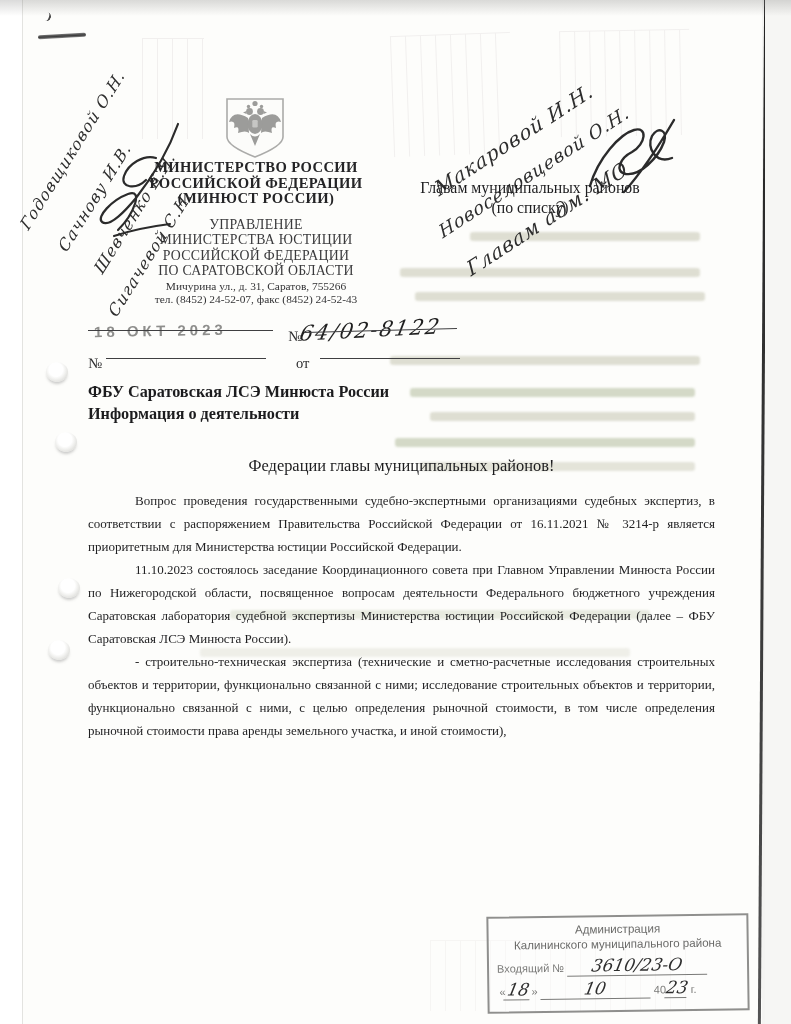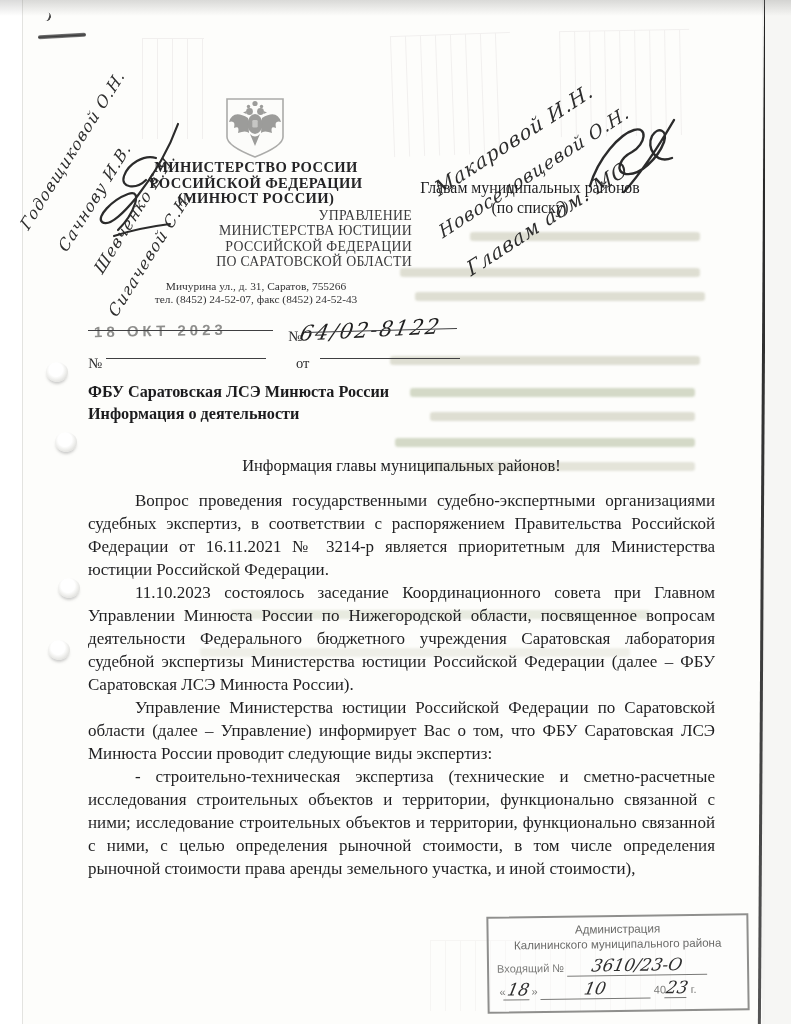--- a/index.html
+++ b/index.html
@@ -22,37 +22,37 @@
   .hw-tr{font-size:18px;letter-spacing:1px;transform:rotate(-33deg) skewX(-8deg);}
   .pen-stroke{position:absolute;left:38px;top:34px;width:48px;height:4px;background:linear-gradient(#777,#3c3c3c 55%,#888);transform:rotate(-3deg);border-radius:2px;}
   .pen-comma{position:absolute;left:42px;top:12px;width:7px;height:9px;border-right:2.5px solid #444;border-radius:0 70% 70% 60%;transform:rotate(18deg);}
   .sig-svg{position:absolute;}
 
   
   .crest{position:absolute;left:222px;top:96px;width:66px;height:64px;}
   .lh{position:absolute;left:100px;top:160px;width:312px;text-align:center;color:#242426;}
   .lh-bold div{font-weight:bold;font-size:14.6px;line-height:15.6px;letter-spacing:0.4px;}
   .lh-reg div{font-size:13.8px;line-height:15.4px;letter-spacing:0.3px;color:#3a3a3c;}
-  .lh-reg{margin-top:1px;text-align:right;}
+  .lh-reg{margin-top:10px;}
   .addr{position:absolute;left:100px;top:280px;width:312px;text-align:center;font-size:11.4px;line-height:13.2px;color:#333335;}
 
   
   .date-stamp{position:absolute;left:94px;top:322px;font-family:"Liberation Sans", sans-serif;font-weight:bold;font-size:15px;letter-spacing:4px;color:#8e8e8c;transform:rotate(-1deg);}
   .u-line{position:absolute;border-bottom:1.3px solid #3f3f41;}
   .num-label{position:absolute;font-size:14.5px;color:#2c2c2e;}
   .hw-ink{position:absolute;font-family:"DejaVu Serif", serif;font-style:italic;color:#1f1f1f;white-space:nowrap;}
   .ref-number{left:300px;top:318px;font-size:21px;letter-spacing:2px;transform:rotate(-3deg) skewX(-14deg);}
 
   
   .addressee{position:absolute;left:405px;top:178px;width:250px;text-align:center;font-size:15.8px;line-height:20px;color:#1e1e20;}
 
   
   .subject{position:absolute;left:88px;top:381px;font-weight:bold;font-size:16.2px;line-height:22px;color:#1c1c1e;}
   .salutation{position:absolute;left:88px;top:456px;width:627px;text-align:center;font-size:16.4px;color:#1c1c1e;}
-  .body-block{position:absolute;left:88px;top:489px;width:627px;font-size:17px;line-height:23px;text-align:justify;color:#1f1f21;}
+  .body-block{position:absolute;left:88px;top:489px;width:627px;font-size:13px;line-height:23px;text-align:justify;color:#1f1f21;}
   .body-block p{margin:0;text-indent:47px;}
 
   
   .stamp-box{position:absolute;left:487px;top:915px;width:258px;height:93px;border:2px solid #8f8f8d;transform:rotate(-0.8deg);color:#6e6e6c;font-family:"Liberation Sans", sans-serif;background:rgba(255,255,255,0.25);}
   .stamp-org{margin-top:5px;text-align:center;font-size:11.6px;line-height:14.5px;color:#6a6a68;}
   .stamp-row{position:relative;margin:4px 6px 0 8px;font-size:11px;}
   .stamp-in-label{display:inline-block;color:#7a7a78;}
   .stamp-hw{font-family:"DejaVu Serif", serif;font-style:italic;color:#2e2e2e;font-size:17px;transform:skewX(-12deg);display:inline-block;}
   .stamp-line{display:inline-block;border-bottom:1.2px solid #7a7a78;min-width:140px;text-align:center;}
   .stamp-date-row{margin:2px 6px 0 10px;font-size:11px;color:#7a7a78;}
@@ -162,26 +162,25 @@
   <div class="addressee">
     <div>Главам муниципальных районов</div>
     <div>(по списку)</div>
   </div>
 
   <div class="subject">
     <div>ФБУ Саратовская ЛСЭ Минюста России</div>
     <div>Информация о деятельности</div>
   </div>
 
-  <div class="salutation">Информация главы муниципальных районов!</div>
+  <div class="salutation">Федерации главы муниципальных районов!</div>
 
   <div class="body-block">
     <p>Вопрос проведения государственными судебно-экспертными организациями судебных экспертиз, в соответствии с распоряжением Правительства Российской Федерации от 16.11.2021 № 3214-р является приоритетным для Министерства юстиции Российской Федерации.</p>
     <p>11.10.2023 состоялось заседание Координационного совета при Главном Управлении Минюста России по Нижегородской области, посвященное вопросам деятельности Федерального бюджетного учреждения Саратовская лаборатория судебной экспертизы Министерства юстиции Российской Федерации (далее – ФБУ Саратовская ЛСЭ Минюста России).</p>
-    <p>Управление Министерства юстиции Российской Федерации по Саратовской области (далее – Управление) информирует Вас о том, что ФБУ Саратовская ЛСЭ Минюста России проводит следующие виды экспертиз:</p>
     <p>- строительно-техническая экспертиза (технические и сметно-расчетные исследования строительных объектов и территории, функционально связанной с ними; исследование строительных объектов и территории, функционально связанной с ними, с целью определения рыночной стоимости, в том числе определения рыночной стоимости права аренды земельного участка, и иной стоимости),</p>
   </div>
 
   <div class="stamp-box">
     <div class="stamp-org">
       <div>Администрация</div>
       <div>Калининского муниципального района</div>
     </div>
     <div class="stamp-row">
       <span class="stamp-in-label">Входящий №</span>

